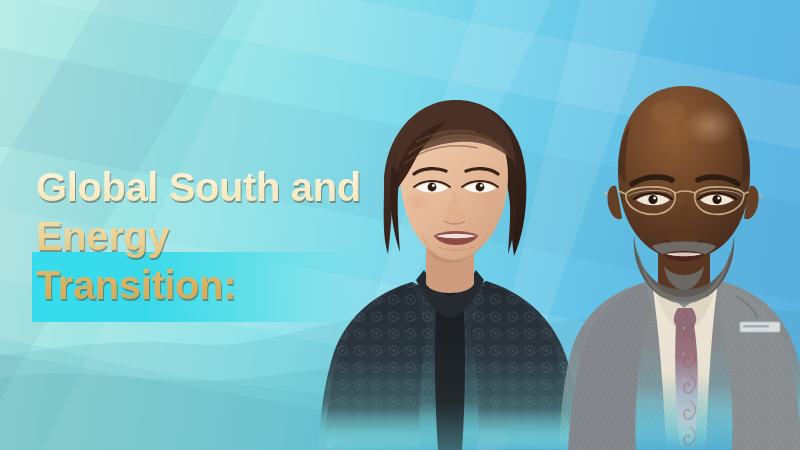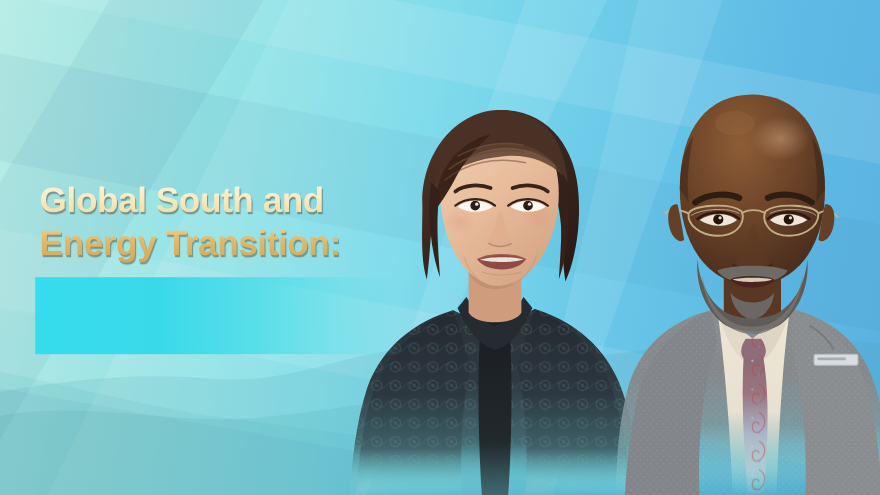--- a/index.html
+++ b/index.html
@@ -60,21 +60,21 @@
   .person svg { display:block; width:100%; height:100%; overflow:visible; }
 
   
   .title-wrap {
     position:absolute;
     left:36px; top:163px;
     width:340px;
     z-index:5;
   }
   .title-gold {
-    font-size:32px;
+    font-size:40px;
     font-weight:bold;
     line-height:1.22;
     letter-spacing:-0.4px;
     background:linear-gradient(180deg,
       #fdf5dd 0%,
       #f7e9bd 26%,
       #ecd193 52%,
       #dfb768 74%,
       #d3a654 100%);
     -webkit-background-clip:text;

